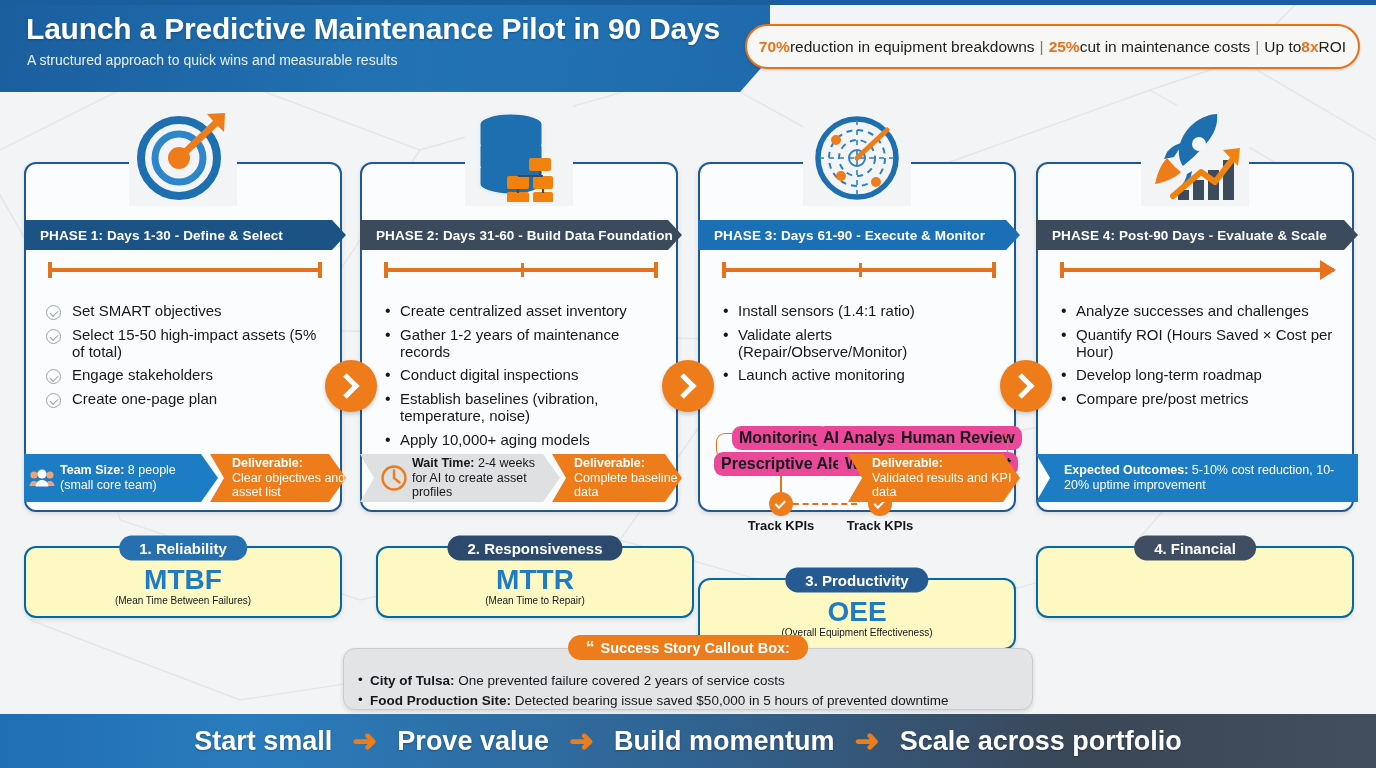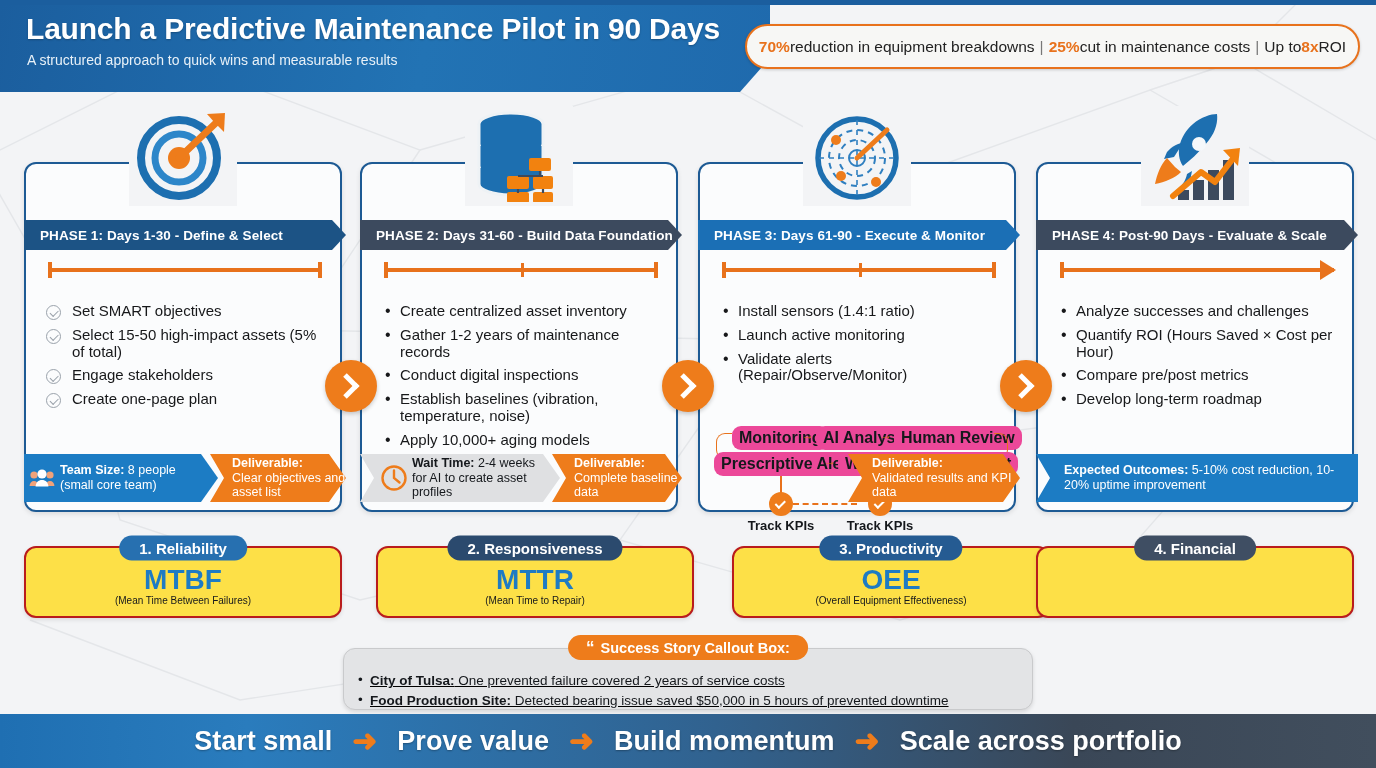--- a/index.html
+++ b/index.html
@@ -173,26 +173,26 @@
   .seg.arrow-r { clip-path: polygon(0 0, calc(100% - 17px) 0, 100% 50%, calc(100% - 17px) 100%, 0 100%); }
   .seg.arrow-both { clip-path: polygon(0 0, calc(100% - 17px) 0, 100% 50%, calc(100% - 17px) 100%, 0 100%, 14px 50%); }
   .seg.arrow-in { clip-path: polygon(0 0, 100% 0, 100% 100%, 0 100%, 14px 50%); }
 
   .icon-box { width: 36px; flex: none; display:flex; align-items:center; justify-content:center; }
 
   
   .kpicards { position:absolute; top: 530px; left: 0; width: 1376px; height: 92px; z-index:4; }
   .kcard {
     position:absolute; top: 16px; width: 318px; height: 72px;
-    border: 2px solid #b91c1c; border-radius: 12px; background:#fde047;
+    border: 2px solid #0369a1; border-radius: 12px; background:#fef9c3;
     display:flex; flex-direction: column; align-items:center; justify-content:center;
     box-shadow: 0 2px 4px rgba(0,0,0,.10);
   }
   .kcard.c1 { left: 24px; } .kcard.c2 { left: 360px; margin-left: 16px; }
-  .kcard.c3 { left: 732px; } .kcard.c4 { left: 1036px; }
+  .kcard.c3 { left: 698px; margin-top: 32px; } .kcard.c4 { left: 1036px; }
   .kbadge {
     position:absolute; top: 0px; left: 50%; transform: translate(-50%,-50%);
     padding: 4px 20px; border-radius: 14px; color:#fff;
     font-size: 15px; font-weight: bold; white-space: nowrap;
   }
   .kcard.c1 .kbadge { background:#2770b0; }
   .kcard.c2 .kbadge { background:#2b4a6e; }
   .kcard.c3 .kbadge { background:#255b92; }
   .kcard.c4 .kbadge { background:#3f4e63; }
   .kmain { font-size: 28px; font-weight: bold; color:#1e7bc4; line-height: 1.02; margin-top: 8px; text-align:center;}
@@ -205,21 +205,21 @@
     background:#e3e4e6; border: 1.5px solid #c9cacc; border-radius: 12px;
     z-index: 4; box-shadow: 0 2px 4px rgba(0,0,0,.12);
   }
   .callout-badge {
     position:absolute; top: -14px; left: 50%; transform: translateX(-50%);
     background:#ee7c1b; color:#fff; font-size: 14.5px; font-weight: bold;
     padding: 4px 18px; border-radius: 15px; white-space: nowrap;
     display:flex; align-items:center; gap:6px;
   }
   .quote-mark { font-size: 17px; line-height: 1; font-weight: bold; }
-  .callout ul { margin: 22px 0 0 14px; text-decoration: underline; }
+  .callout ul { margin: 22px 0 0 14px; }
   .callout li {
     list-style:none; position:relative; padding-left: 12px;
     font-size: 13.5px; color:#15181c; line-height: 1.45;
   }
   .callout li::before { content:"•"; position:absolute; left:0; top:-1px; }
   .callout li b { font-weight: bold; }
 
   
   .bottombar {
     position:absolute; bottom:0; left:0; width: 1376px; height: 54px;
@@ -390,22 +390,22 @@
       </div>
       <div class="phase-hdr">PHASE 3: Days 61-90 - Execute &amp; Monitor</div>
       <div class="timeline">
         <div class="tl-line"></div>
           <div class="tl-cap l"></div>
           <div class="tl-mid"></div>
           <div class="tl-cap r"></div>
       </div>
       <ul class="bullets">
         <li>Install sensors (1.4:1 ratio)</li>
+        <li><span>Validate alerts (Repair/Observe/Monitor)</span></li>
         <li>Launch active monitoring</li>
-        <li><span>Validate alerts (Repair/Observe/Monitor)</span></li>
       </ul>
 
       <div class="wf">
         <div class="wf-loop"></div>
         <div class="wf-chip" style="left:18px; top:0;">Monitoring</div>
         <div class="wf-arrow" style="left:88px; top:2px;">→</div>
         <div class="wf-chip" style="left:102px; top:0;">AI Analysis</div>
         <div class="wf-arrow" style="left:166px; top:2px;">→</div>
         <div class="wf-chip" style="left:180px; top:0;">Human Review</div>
         <div class="wf-right"></div>
@@ -458,22 +458,22 @@
       </div>
       <div class="phase-hdr">PHASE 4: Post-90 Days - Evaluate &amp; Scale</div>
       <div class="timeline">
         <div class="tl-line"></div>
           <div class="tl-cap l"></div>
           <div class="tl-arrow"></div>
       </div>
       <ul class="bullets">
         <li>Analyze successes and challenges</li>
         <li>Quantify ROI (Hours Saved × Cost per Hour)</li>
+        <li>Develop long-term roadmap</li>
         <li>Compare pre/post metrics</li>
-        <li>Develop long-term roadmap</li>
       </ul>
       <div class="fbar" style="width:274px;padding-left:37px;">
         <div class="seg blue arrow-in" style="left:0; width:322px; padding-left:28px;">
           <div class="txt">
             <b>Expected Outcomes:</b><span> 5-10% cost reduction, 10-20% uptime improvement</span>
           </div>
         </div>
       </div>
     </div>
 

